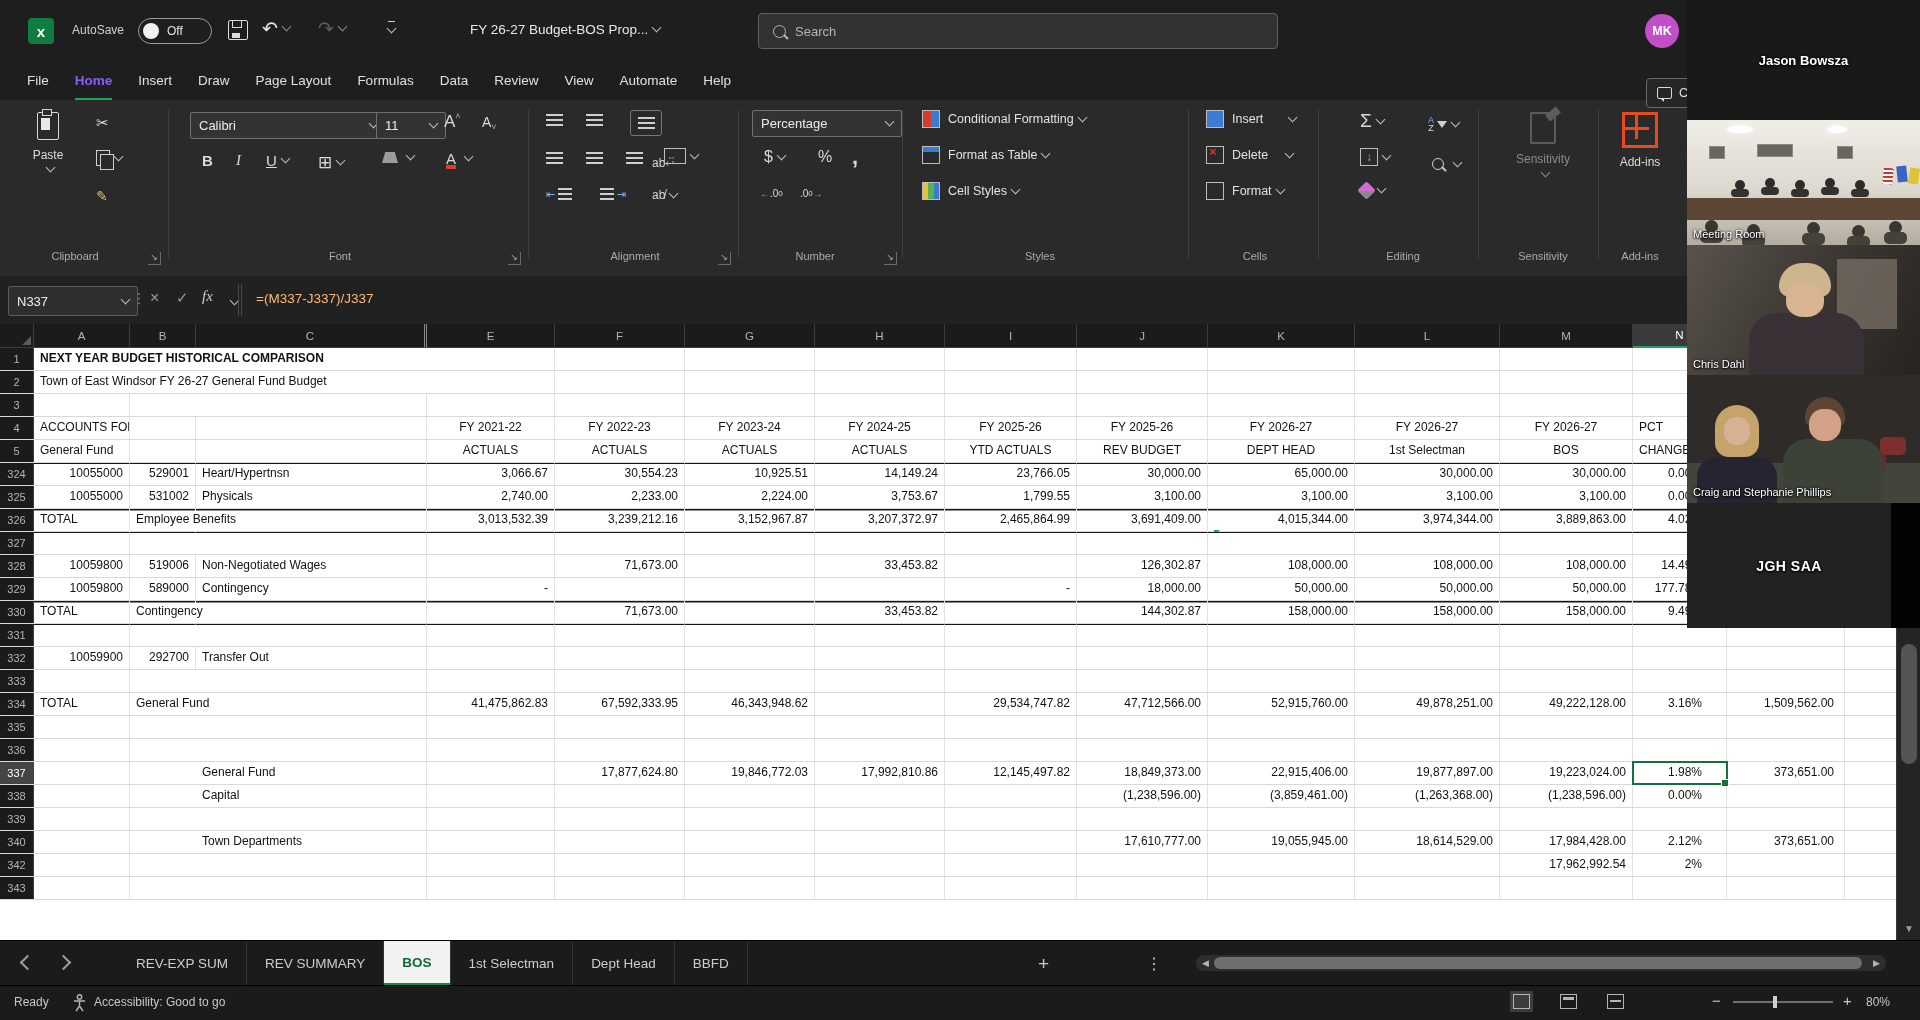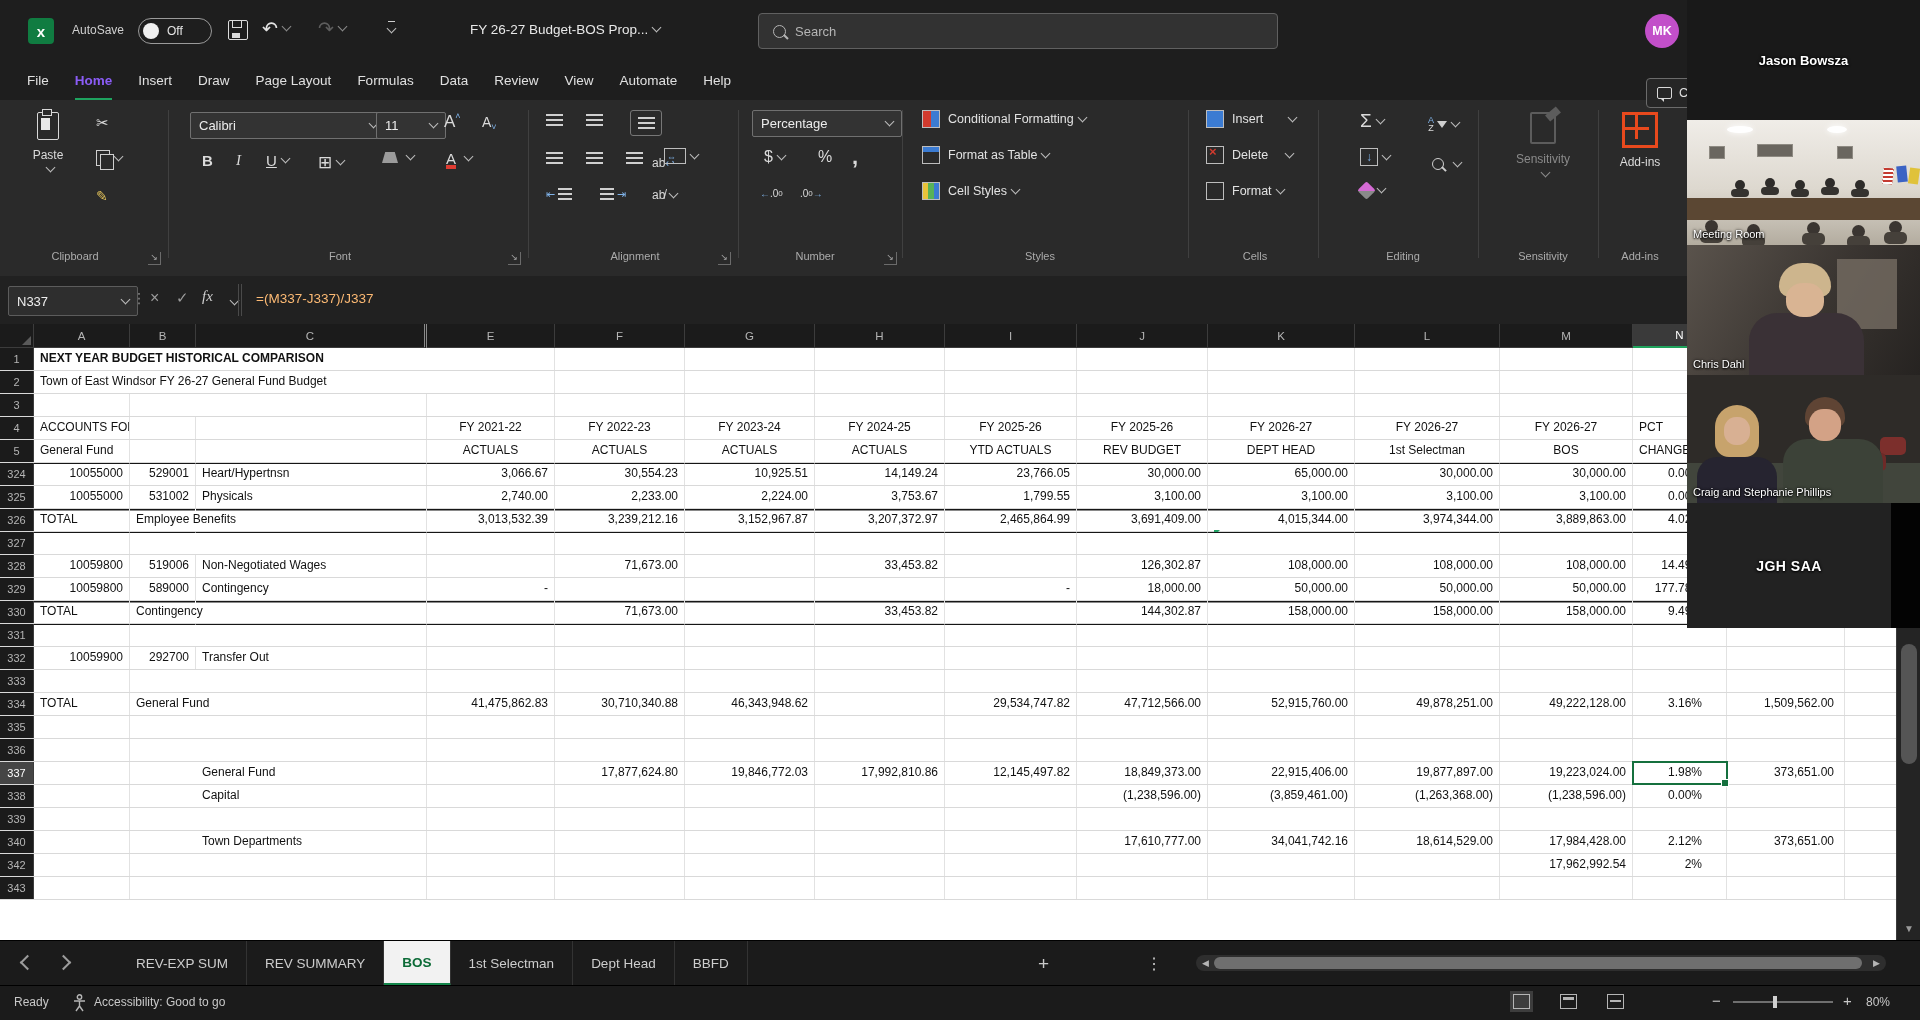--- a/index.html
+++ b/index.html
@@ -681,21 +681,21 @@
           <div class="cell tr ncol" style="width: 94px;"></div>
           <div class="cell tr ocol" style="width: 118px;"></div>
           <div class="cell tr" style="width: 75px;"></div>
         </div>
         <div class="grow">
           <div class="rn" style="width: 34px;">334</div>
           <div class="cell tl" style="width: 96px;">TOTAL</div>
           <div class="cell tl ovf" style="width: 66px;">General Fund</div>
           <div class="cell tl" style="width: 231px;"></div>
           <div class="cell tr" style="width: 128px;">41,475,862.83</div>
-          <div class="cell tr" style="width: 130px;">30,710,340.88</div>
+          <div class="cell tr" style="width: 130px;">67,592,333.95</div>
           <div class="cell tr" style="width: 130px;">46,343,948.62</div>
           <div class="cell tr" style="width: 130px;"></div>
           <div class="cell tr" style="width: 132px;">29,534,747.82</div>
           <div class="cell tr" style="width: 131px;">47,712,566.00</div>
           <div class="cell tr" style="width: 147px;">52,915,760.00</div>
           <div class="cell tr" style="width: 145px;">49,878,251.00</div>
           <div class="cell tr" style="width: 133px;">49,222,128.00</div>
           <div class="cell tr ncol" style="width: 94px;">3.16%</div>
           <div class="cell tr ocol" style="width: 118px;">1,509,562.00</div>
           <div class="cell tr" style="width: 75px;"></div>
@@ -794,21 +794,21 @@
           <div class="rn" style="width: 34px;">340</div>
           <div class="cell tl" style="width: 96px;"></div>
           <div class="cell tl ovf" style="width: 66px;"></div>
           <div class="cell tl" style="width: 231px;">Town Departments</div>
           <div class="cell tr" style="width: 128px;"></div>
           <div class="cell tr" style="width: 130px;"></div>
           <div class="cell tr" style="width: 130px;"></div>
           <div class="cell tr" style="width: 130px;"></div>
           <div class="cell tr" style="width: 132px;"></div>
           <div class="cell tr" style="width: 131px;">17,610,777.00</div>
-          <div class="cell tr" style="width: 147px;">34,041,742.16</div>
+          <div class="cell tr" style="width: 147px;">19,055,945.00</div>
           <div class="cell tr" style="width: 145px;">18,614,529.00</div>
           <div class="cell tr" style="width: 133px;">17,984,428.00</div>
           <div class="cell tr ncol" style="width: 94px;">2.12%</div>
           <div class="cell tr ocol" style="width: 118px;">373,651.00</div>
           <div class="cell tr" style="width: 75px;"></div>
         </div>
         <div class="grow">
           <div class="rn" style="width: 34px;">342</div>
           <div class="cell tl" style="width: 96px;"></div>
           <div class="cell tl ovf" style="width: 66px;"></div>

